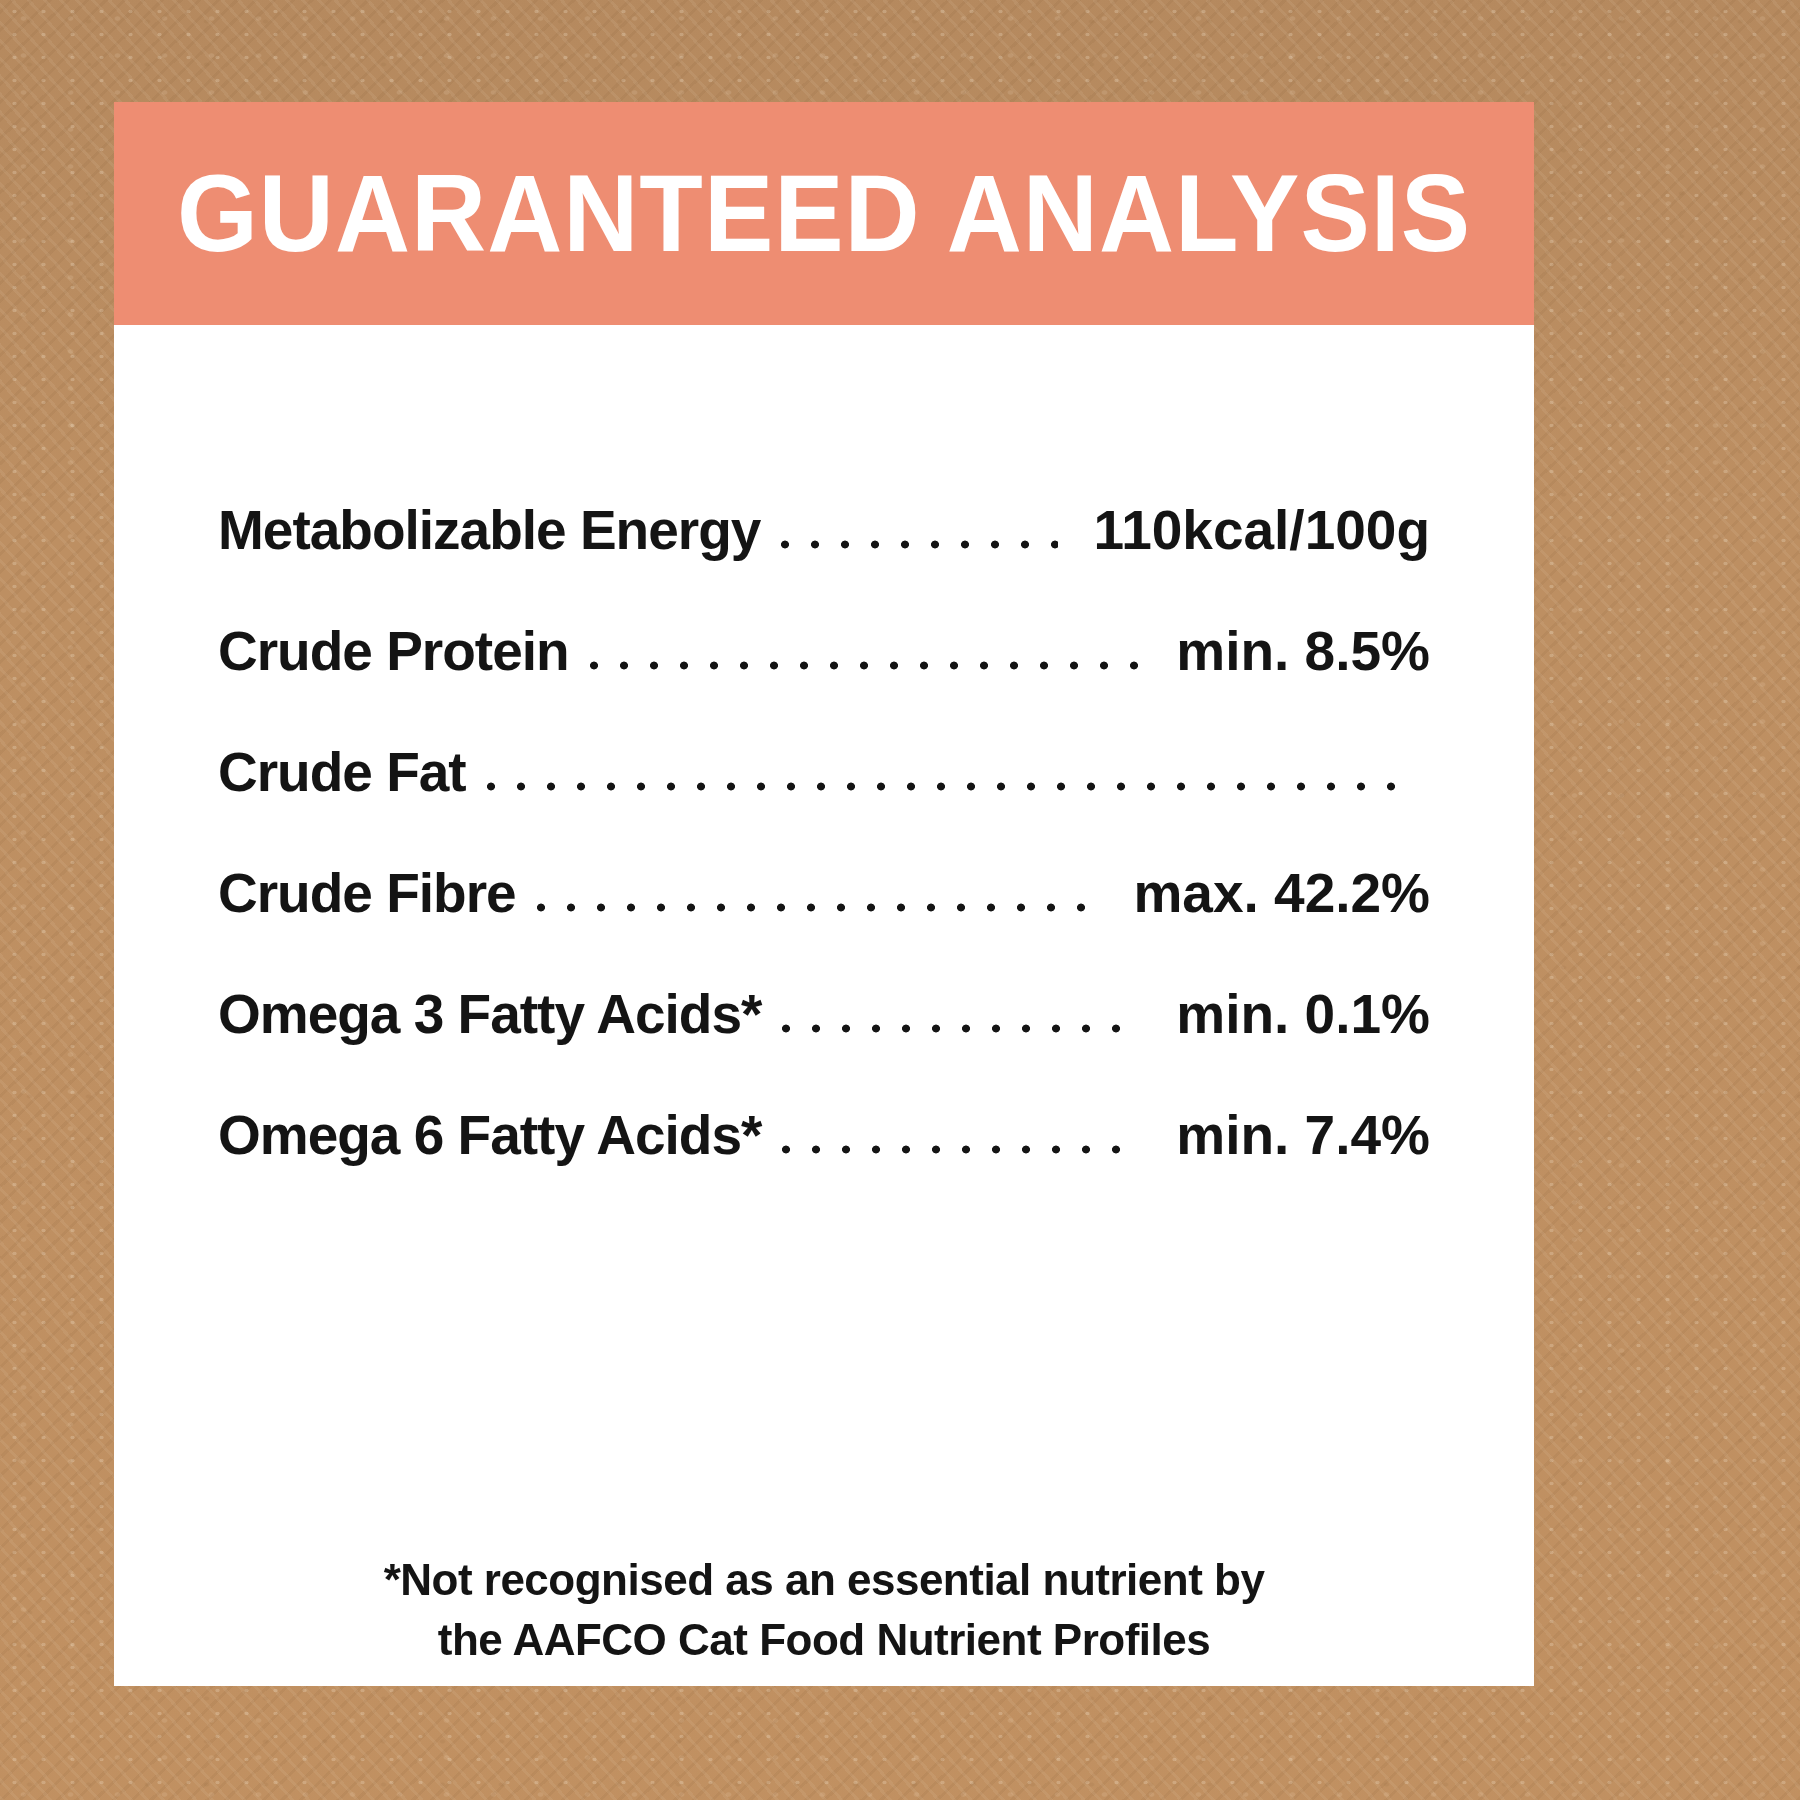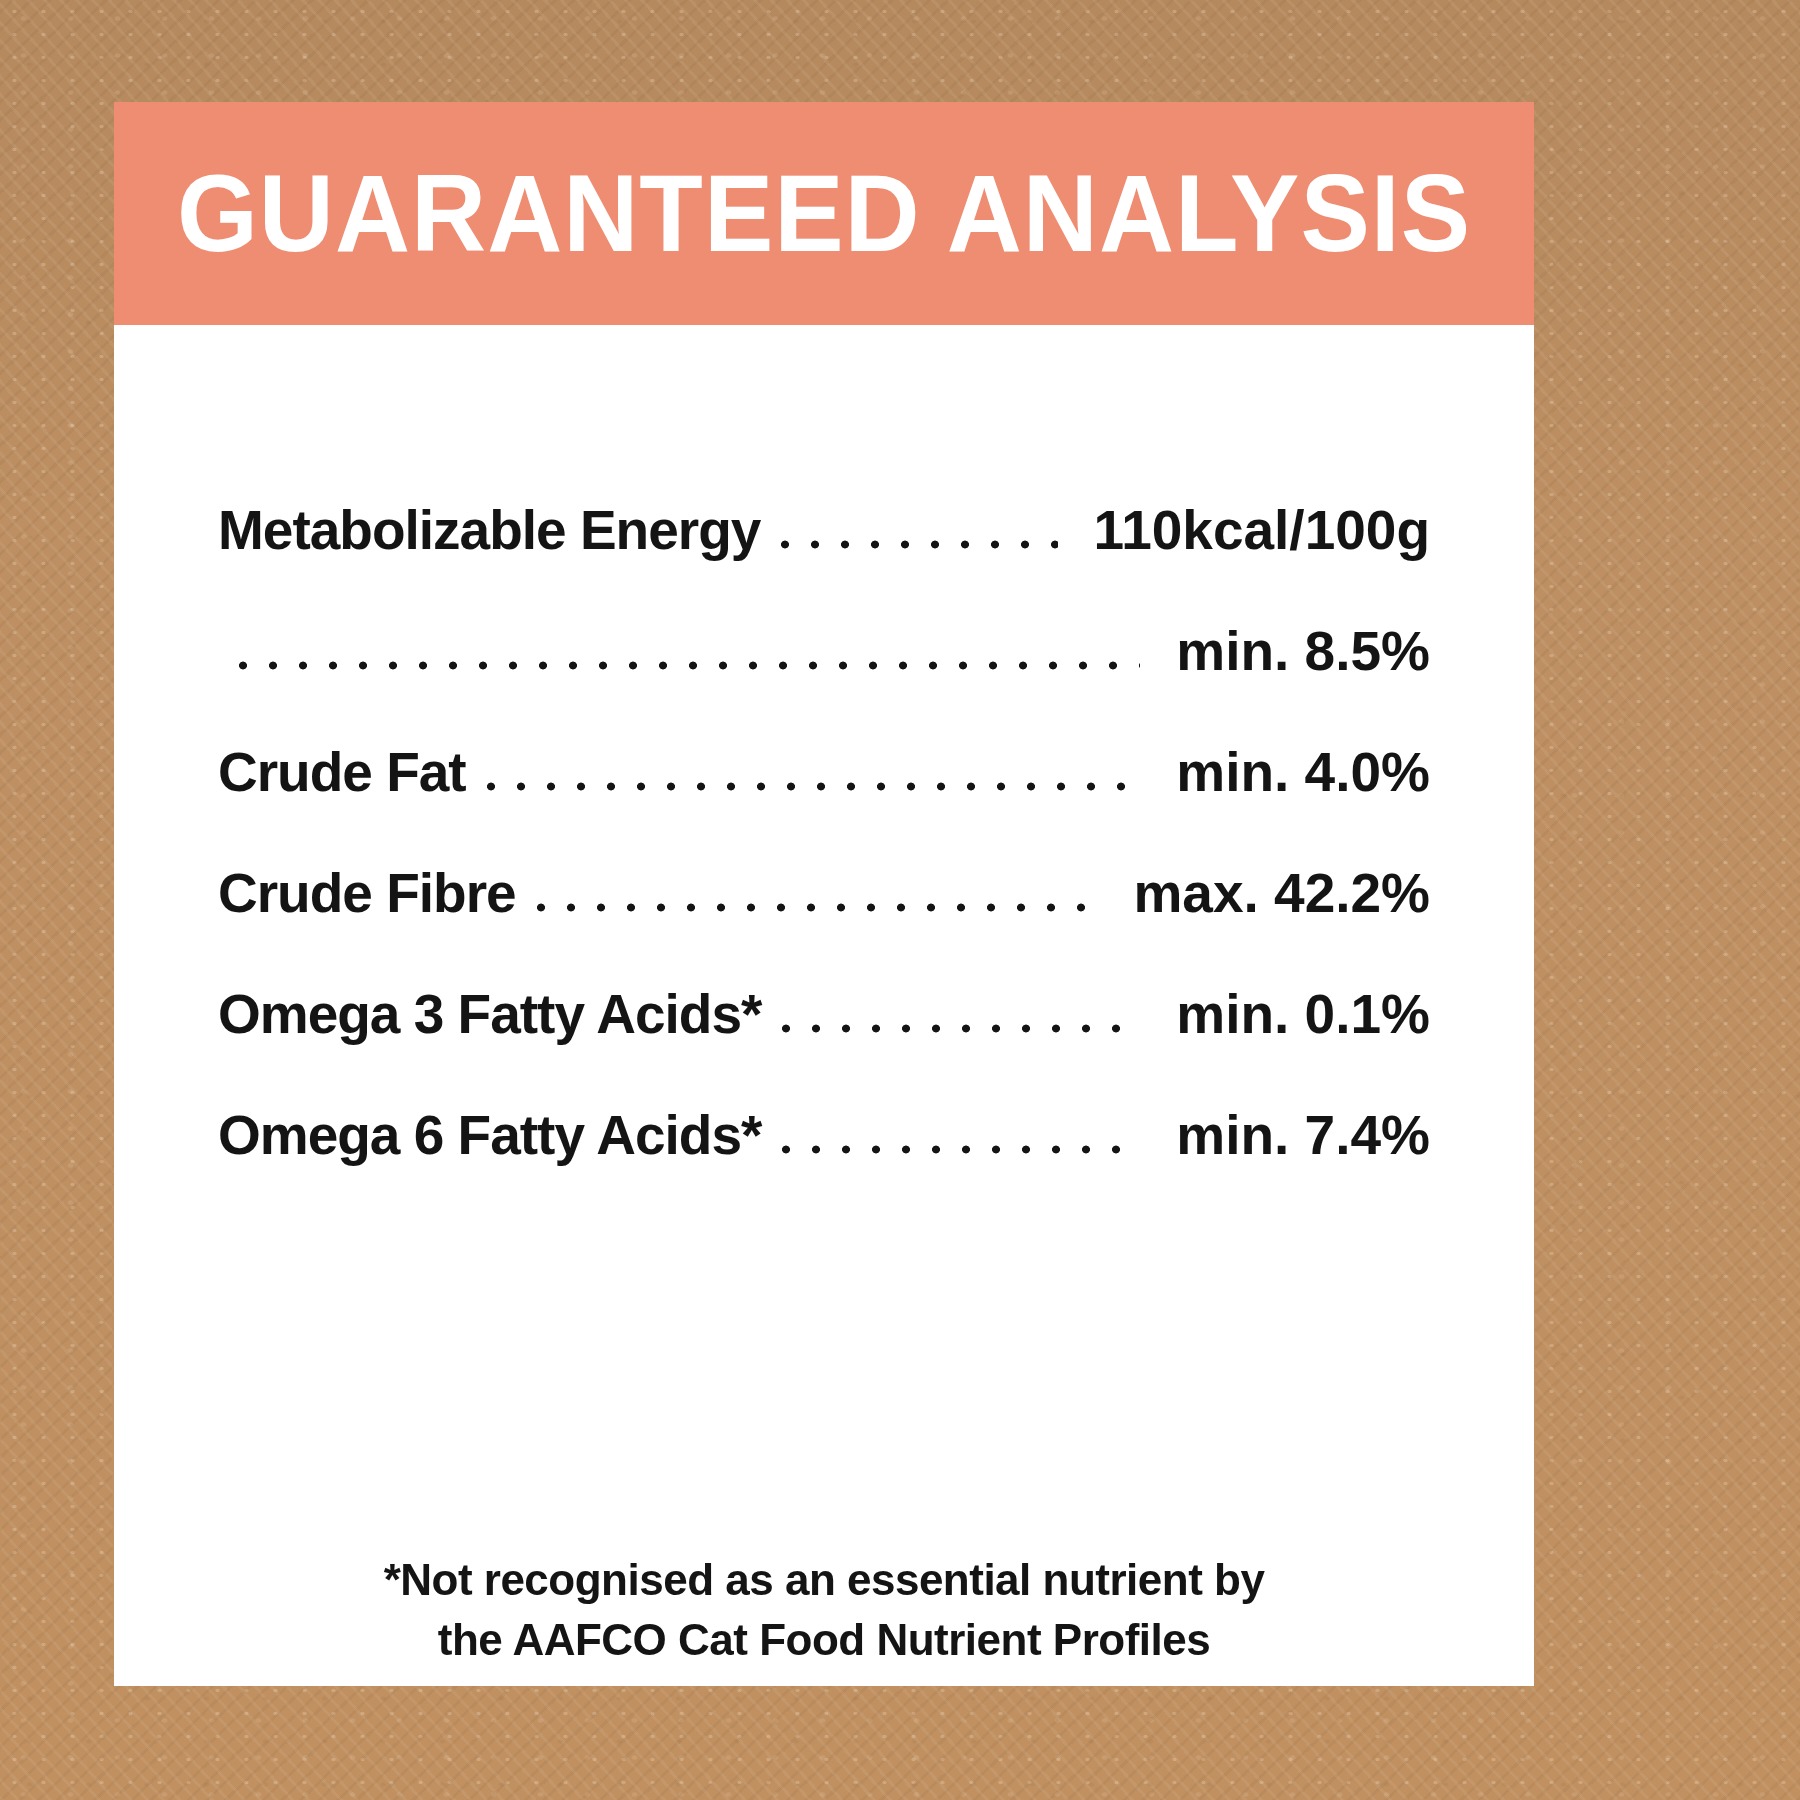--- a/index.html
+++ b/index.html
@@ -99,28 +99,28 @@
   </header>
 
   <div class="rows" id="rows">
     <div class="row">
       <span class="label">Metabolizable Energy</span>
       <span class="leader"></span>
       <span class="value">110kcal/100g</span>
     </div>
 
     <div class="row">
+      <span class="label">Crude Protein</span>
       <span class="leader"></span>
       <span class="value">min. 8.5%</span>
     </div>
 
     <div class="row">
       <span class="label">Crude Fat</span>
       <span class="leader"></span>
-      <span class="value">min. 4.0%</span>
     </div>
 
     <div class="row">
       <span class="label">Crude Fibre</span>
       <span class="leader"></span>
       <span class="value">max. 42.2%</span>
     </div>
 
     <div class="row">
       <span class="label">Omega 3 Fatty Acids*</span>

